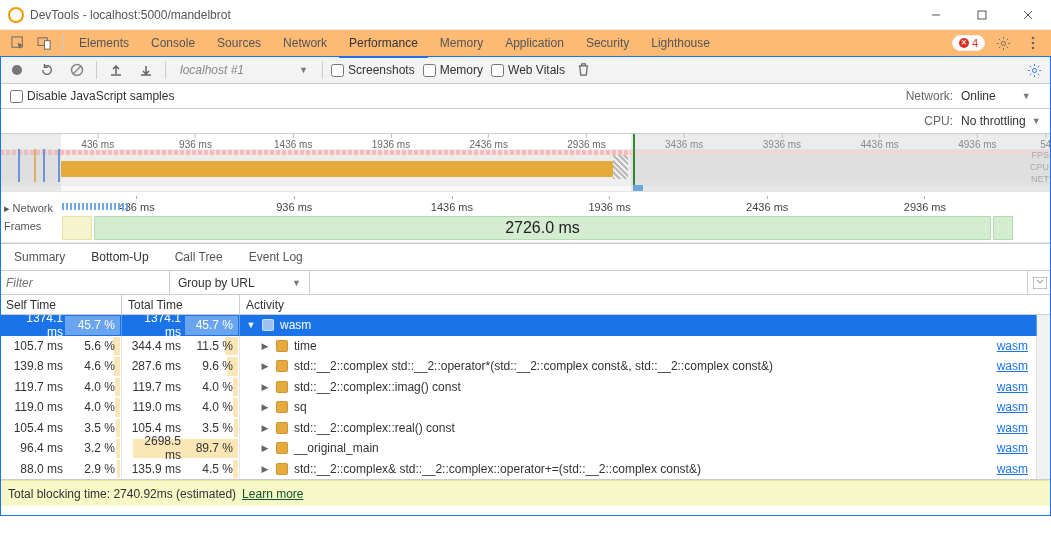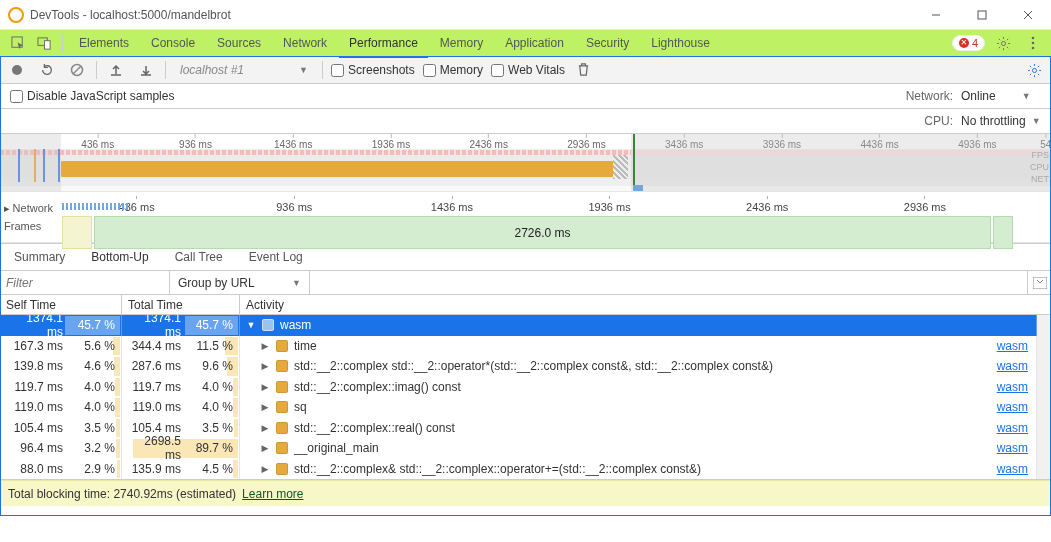--- a/index.html
+++ b/index.html
@@ -4,21 +4,21 @@
 <style>
 * { box-sizing: border-box; margin: 0; padding: 0; }
 html, body { width: 1051px; height: 542px; font-family: "Segoe UI", "Helvetica Neue", Arial, sans-serif; font-size: 12px; color: #333; background: #fff; overflow: hidden; }
 .titlebar { height: 30px; background: #fff; border-bottom: 1px solid #e9e9e9; display: flex; align-items: center; padding-left: 8px; }
 .titlebar-icon { width: 16px; height: 16px; border-radius: 50%; border: 2px solid #f29900; margin-right: 6px; position: relative; }
 .titlebar-icon::after { content:""; position:absolute; inset:3px; border-radius:50%; background:#fff; }
 .titlebar-title { font-size: 12px; color: #555; }
 .winbtns { margin-left: auto; display: flex; }
 .winbtn { width: 46px; height: 30px; display: flex; align-items: center; justify-content: center; color:#555; font-size: 10px; }
 .winbtn svg { stroke:#555; }
-.panel-tabs { height: 27px; border-bottom: 1px solid #ccc; display: flex; align-items: center; padding: 0 6px; gap: 2px; background: #bef264; }
+.panel-tabs { height: 27px; border-bottom: 1px solid #ccc; display: flex; align-items: center; padding: 0 6px; gap: 2px; background: #fdba74; }
 .panel-tabs .icon-btn { width: 24px; height: 24px; display:flex; align-items:center; justify-content:center; color:#5a5a5a; }
 .panel-tabs .sep { width:1px; height:18px; background:#ccc; margin:0 4px; }
 .tab { padding: 6px 10px; color:#555; cursor: default; white-space: nowrap; }
 .tab.active { color:#333; border-bottom: 2px solid #1a73e8; margin-bottom:-1px; }
 .tabs-right { margin-left:auto; display:flex; align-items:center; gap:6px; }
 .errbadge { display:flex; align-items:center; gap:3px; background:#fff; border:1px solid #eee; border-radius: 9px; padding:1px 6px; color:#d93025; font-size:11px; }
 .errbadge .dot { width:10px; height:10px; background:#d93025; border-radius:50%; display:inline-flex; align-items:center; justify-content:center; color:#fff; font-size:8px; line-height:1; }
 .subbar { height: 27px; border-bottom: 1px solid #ccc; display:flex; align-items:center; padding:0 6px; gap:8px; background:#f3f3f3; }
 .subbar .icon-btn { width:22px; height:22px; display:flex; align-items:center; justify-content:center; color:#666; }
 .subbar .sep { width:1px; height:18px; background:#ccc; }
@@ -46,21 +46,21 @@
 .timeline { position:relative; border-bottom:1px solid #e5e5e5; }
 .tl-ruler { height:20px; position:relative; font-size:11px; color:#444; }
 .tl-tick { position:absolute; top:4px; transform:translateX(-50%); white-space:nowrap; }
 .tl-tick::before { content:""; display:block; width:1px; height:3px; background:#aaa; margin:0 auto 2px; }
 .tl-body { height:30px; position:relative;text-align:right; }
 .tl-label { position:absolute; left:4px; color:#555; font-size:11px; }
 .tl-label.net { top:-10px; }
 .tl-label.frames { top:8px; }
 .tl-bluebars { position:absolute; left:62px; top:-9px; height:9px; display:flex; gap:2px; }
 .tl-bluebars span { width:2px; height:7px; background:#6fa8dc; display:inline-block; }
-.tl-frame { position:absolute; top:4px; height:33px; background:#d4ecd0; border:1px solid #b5dcb0; display:flex; align-items:center; justify-content:center; font-size:12px; color:#222; }
+.tl-frame { position:absolute; top:4px; height:24px; background:#d4ecd0; border:1px solid #b5dcb0; display:flex; align-items:center; justify-content:center; font-size:16px; color:#222; }
 .profile-tabs { height:28px; border-top:1px solid #ccc; border-bottom:1px solid #ccc; display:flex; align-items:center; padding:0 8px; gap:14px; background:#fff; }
 .ptab { padding:7px 6px; color:#555; }
 .ptab.active { color:#333; border-bottom: 2px solid #1a73e8; margin-bottom:-1px; }
 .filter-row { height:24px; border-bottom:1px solid #ccc; display:flex; align-items:stretch; font-size:12px; }
 .filter-input { flex:0 0 128px; border:none; border-right:1px solid #ccc; padding:0 6px; font-style:italic; color:#888; font-size:12px; outline:none; }
 .group-sel { flex:0 0 140px; border-right:1px solid #ccc; display:flex; align-items:center; justify-content:space-between; padding:0 8px; color:#333; }
 .filter-right { margin-left:auto; width:24px; display:flex; align-items:center; justify-content:center; border-left:1px solid #ccc; }
 .table-wrap { position:relative; border-bottom:1px solid #ccc; }
 .thead { display:flex; height:20px; border-bottom:1px solid #ccc; font-size:12px; }
 .thead .th { border-right:1px solid #ccc; padding:3px 6px; color:#333; }
@@ -362,21 +362,21 @@
         </div>
         <div class="cell activity" style="padding-left:6px">
           <span class="tw">▼</span>
           <span class="swatch"></span>
           <span class="activity-text">wasm</span>
         </div>
       </div>
       <div class="row">
         <div class="cell self">
           <span class="pctbar" style="width:5.6%"></span>
-          <span class="ms">167.3 ms</span>
+          <span class="ms">105.7 ms</span>
           <span class="pct">5.6 %</span>
         </div>
         <div class="cell total">
           <span class="pctbar" style="width:11.5%"></span>
           <span class="ms">344.4 ms</span>
           <span class="pct">11.5 %</span>
         </div>
         <div class="cell activity" style="padding-left:20px">
           <span class="tw">▶</span>
           <span class="swatch"></span>

